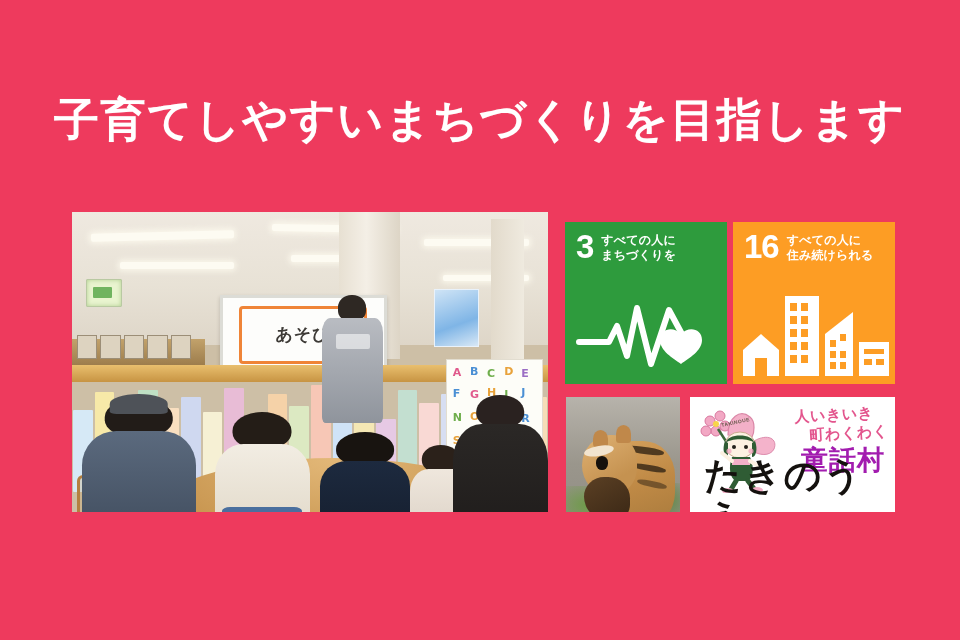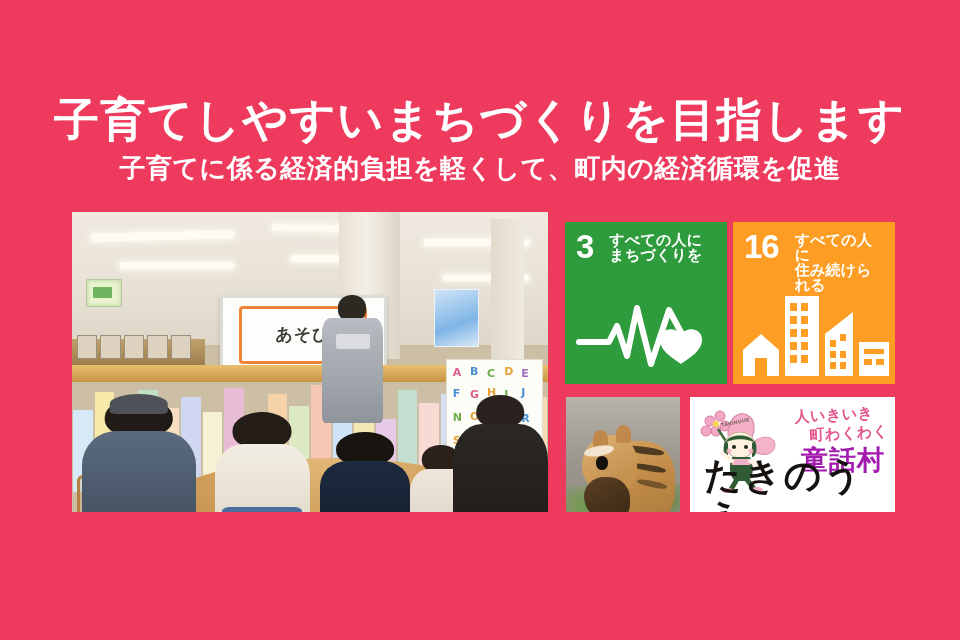--- a/index.html
+++ b/index.html
@@ -231,25 +231,24 @@
     position: absolute;
     left: 11px; top: 10px; right: 8px;
     display: flex; align-items: flex-start; gap: 8px;
   }
   .sdg-num {
     font-size: 33px; line-height: 30px; font-weight: bold;
     font-family: "Liberation Sans", sans-serif;
     letter-spacing: -1px;
   }
   .sdg-title {
-    font-size: 15px; line-height: 15px; font-weight: bold;
+    font-size: 12px; line-height: 15px; font-weight: bold;
     letter-spacing: 0.2px;
     font-family: Liberation Serif, serif;
     padding-top: 1px;
-    margin-left: 8px;
   }
   .sdg-icon { position: absolute; left: 0; bottom: 8px; width: 100%; height: 86px; }
 
   
   .photo-chipmunk {
     position: absolute;
     left: 566px; top: 397px;
     width: 114px; height: 148px;
     overflow: hidden;
     background: linear-gradient(180deg, #b7b3ab 0%, #9a968c 45%, #8d8a80 100%);
@@ -346,21 +345,20 @@
     font-weight: bold;
   }
 </style>
 </head>
 <body>
 
 <div class="banner">
 
   <div class="headline-block">
     <div class="headline">子育てしやすいまちづくりを目指します</div>
-    <div class="subheadline">子育てに係る経済的負担を軽くして、町内の経済循環を促進</div>
   </div>
 
   <div class="photo-main">
     <div class="ceiling"></div>
     <div class="lightbar lb1"></div>
     <div class="lightbar lb2"></div>
     <div class="lightbar lb3"></div>
     <div class="lightbar lb4"></div>
     <div class="lightbar lb5"></div>
     <div class="lightbar lb6"></div>

